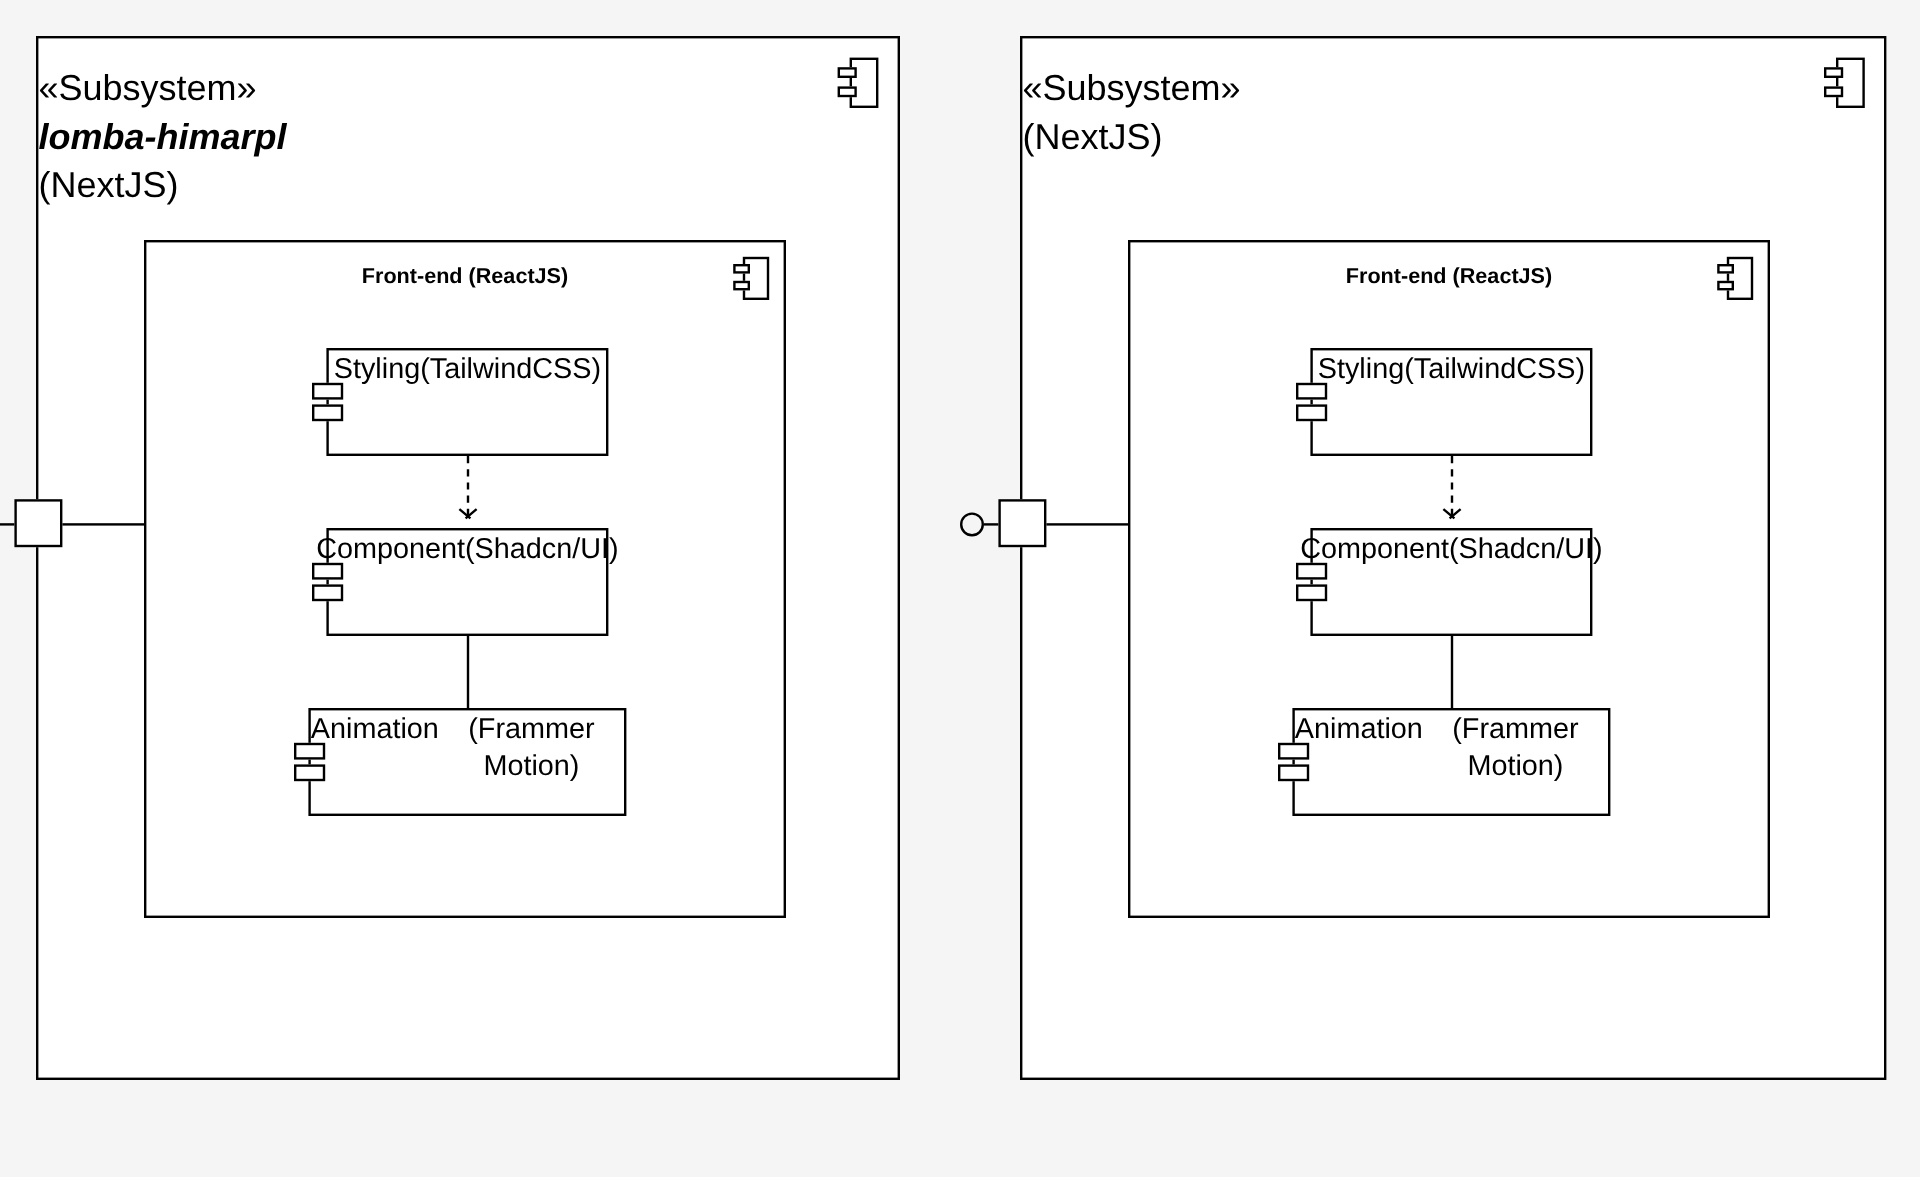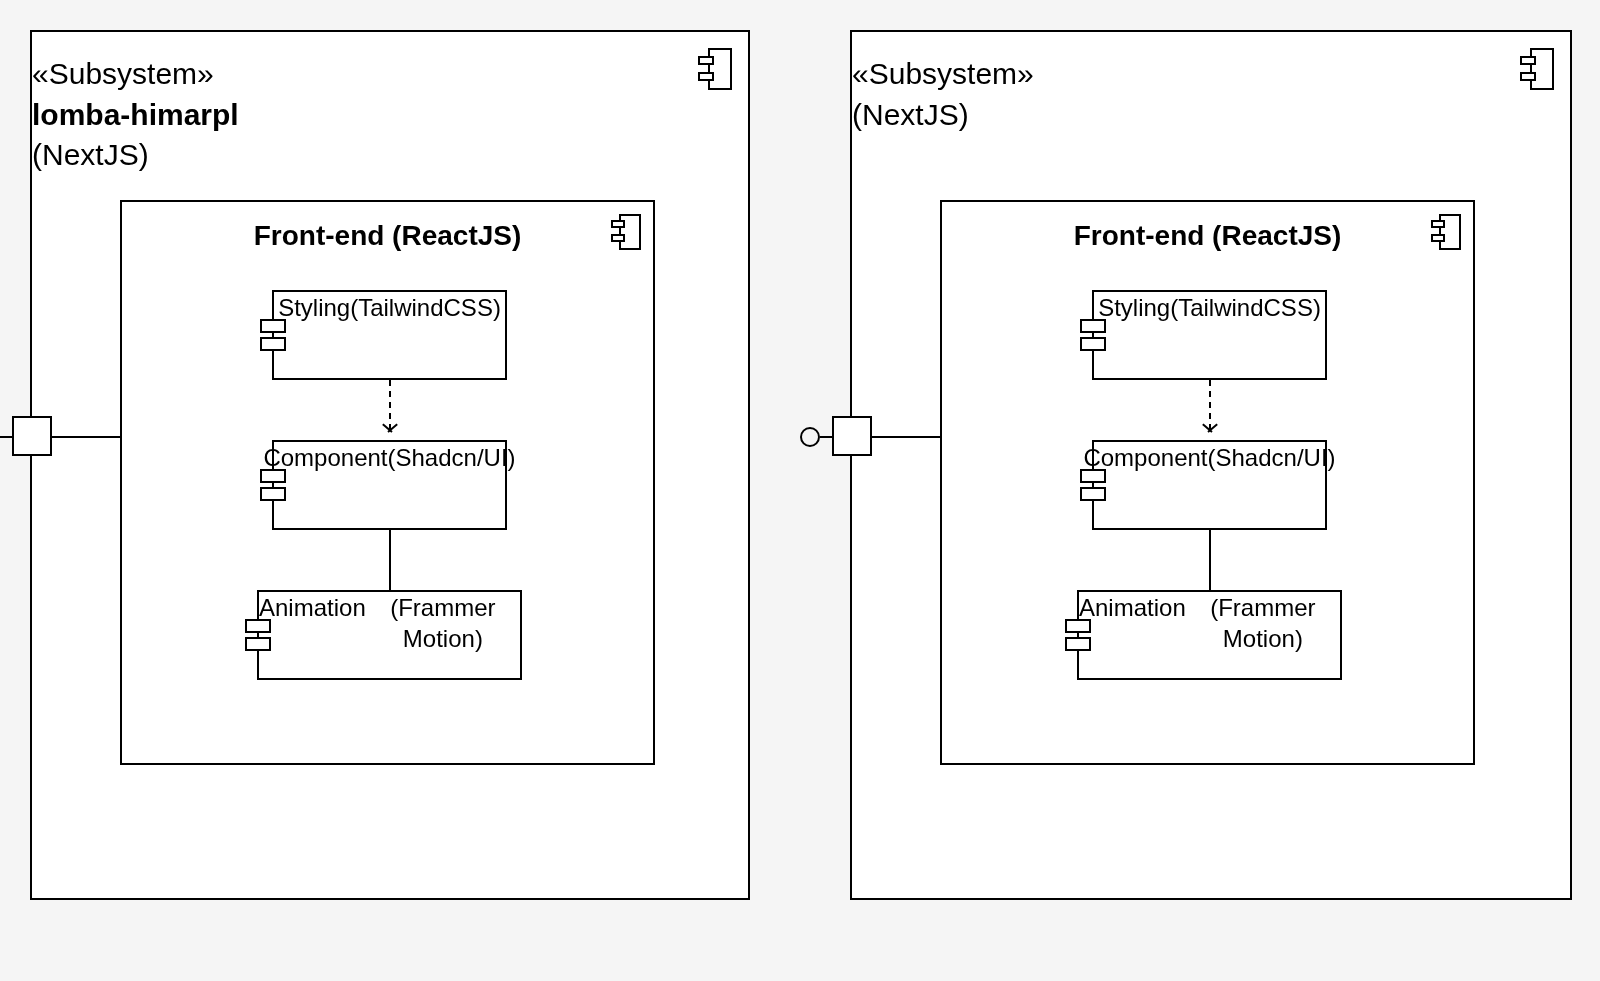--- a/index.html
+++ b/index.html
@@ -27,34 +27,35 @@
     padding-top: 22px;
     font-size: 30px;
     line-height: 1.35;
   }
   .stereo {
     font-weight: 400;
   }
   .sub-name {
     font-weight: 700;
     display: block;
+    font-style: italic;
   }
   .sub-tech {
     font-weight: 400;
     display: block;
   }
   .package {
     position: absolute;
     background: #fff;
     border: 2px solid #000;
     box-sizing: border-box;
   }
   .package-title {
     font-weight: 700;
-    font-size: 28px;
+    font-size: 18px;
     text-align: center;
     padding-top: 18px;
   }
   .comp-box {
     position: absolute;
     background: #fff;
     border: 2px solid #000;
     box-sizing: border-box;
     text-align: center;
     display: flex;

